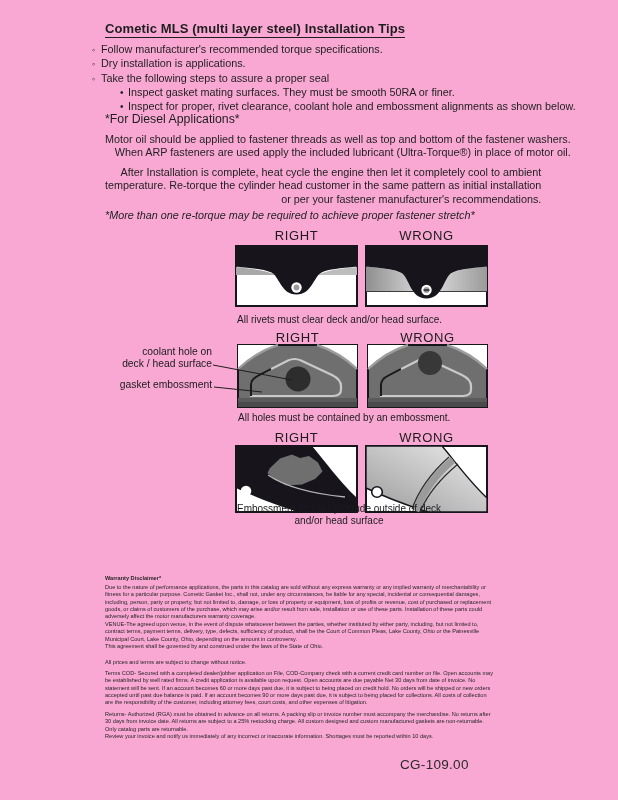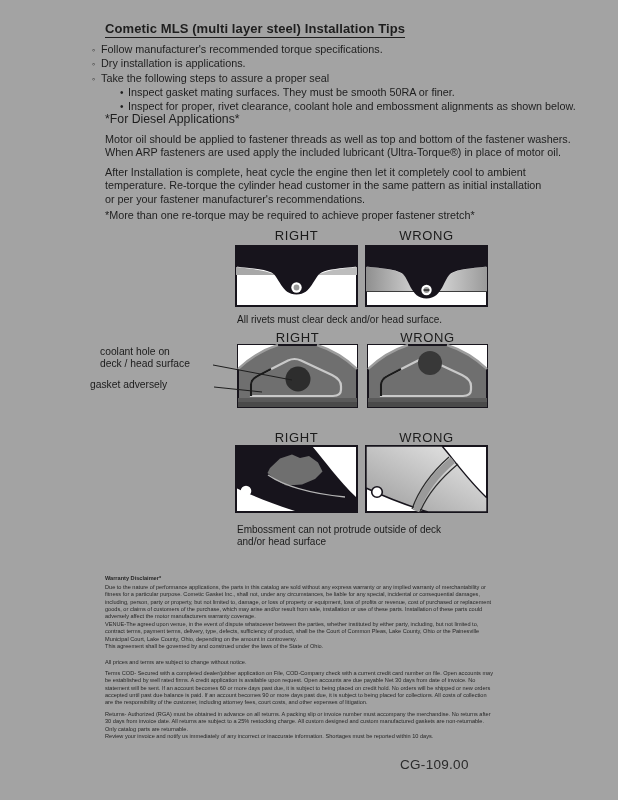--- a/index.html
+++ b/index.html
@@ -1,47 +1,47 @@
 <!DOCTYPE html>
 <html><head>
 <meta charset="utf-8">
 <style>
   html,body{margin:0;padding:0;background:#ffffff;}
   .page{
-    position:relative;width:618px;height:800px;background:#a3a3a3;
+    position:relative;width:618px;height:800px;background:#f9a8d4;
     font-family:"Liberation Sans", sans-serif;color:#1e1e1e;overflow:hidden;
   }
   
   .title{
     position:absolute;left:105px;top:21px;font-size:13px;font-weight:bold;
     letter-spacing:.1px;border-bottom:1.6px solid #1e1e1e;padding-bottom:1px;
     white-space:nowrap;
   }
   .tips{position:absolute;left:92px;top:43px;font-size:10.8px;line-height:13.4px;}
   .tip-row{white-space:nowrap;}
   .tip-row .marker{display:inline-block;width:9px;font-size:9px;}
   .tip-sub{margin-left:28px;}
   .tip-sub .marker{width:8px;font-size:10px;}
   
   .diesel-heading{position:absolute;left:105px;top:112px;font-size:12.3px;font-weight:normal;white-space:nowrap;}
   .para{position:absolute;left:105px;font-size:10.8px;line-height:13.4px;}
-  .para div{white-space:nowrap;}
-  .p1{top:133px;} .p2{top:166px;} .p3{top:209px;}
+  .para div{white-space:nowrap;text-align:right;}
+  .p1{top:133px;} .p2{top:166px;} .p3{top:209px;font-style:italic;}
   
   .drow{position:absolute;left:0;width:499px;}
   .row1{top:228px;height:102px;} .row2{top:330px;height:100px;} .row3{top:430px;height:110px;}
   .rw-label{position:absolute;top:0;width:123px;text-align:center;font-size:13px;letter-spacing:.6px;color:#1b1b1b;white-space:nowrap;}
   .lbl-left{left:235px;} .lbl-right{left:365px;}
   .row2 .lbl-left{left:237px;width:121px;} .row2 .lbl-right{left:367px;width:121px;}
   .panel{position:absolute;display:block;}
   .caption{position:absolute;font-size:10px;line-height:11.6px;color:#1b1b1b;white-space:nowrap;}
   .row1 .caption{left:237px;top:86px;}
   .row2 .caption{left:238px;top:82px;}
-  .row3 .caption{left:237px;top:94px;}
-  .side-label{position:absolute;font-size:10.3px;line-height:11.6px;color:#1b1b1b;}
+  .row3 .caption{left:237px;top:73px;text-align:center;}
+  .side-label{position:absolute;text-align:right;font-size:10.3px;line-height:11.6px;color:#1b1b1b;}
   .coolant-label{left:100px;top:16px;width:112px;}
   .embossment-label{left:90px;top:49px;width:122px;}
   .leader{position:absolute;left:210px;top:25px;pointer-events:none;}
   
   .fp{position:absolute;left:105px;font-size:5.6px;line-height:7.3px;color:#262626;}
   .fp div{white-space:nowrap;}
   .fp-heading{top:575px;font-weight:bold;}
   .fp-p1{top:584px;} .fp-venue{top:621px;} .fp-prices{top:659px;}
   .fp-terms{top:670px;} .fp-returns{top:711px;} .fp-closing{top:726px;}
   
@@ -141,27 +141,28 @@
       <path d="M80,1 Q102,8 120,25" stroke="#9d9d9d" stroke-width="2.4" fill="none"></path>
       <path d="M14,52 L14,41 Q14,35 21.5,31.5 L51,16.5 Q57.5,13.5 64,16.5 L95,31 Q104,35.5 104,42 L104,45.5 Q104,52 96,52 Z" fill="none" stroke="#c9c9c9" stroke-width="2.2"></path>
       <path d="M14,52 L14,41 Q14,35 21.5,31.5 L34,25" fill="none" stroke="#1b1b1b" stroke-width="2.2"></path>
       <circle cx="63" cy="19" r="12" fill="#383838"></circle>
     </svg>
 
     <div class="side-label coolant-label">
       <div>coolant hole on</div>
       <div>deck / head surface</div>
     </div>
-    <div class="side-label embossment-label">gasket adversely</div>
+    <div class="side-label embossment-label">gasket embossment</div>
 
     <svg class="leader" width="90" height="45" viewBox="0 0 90 45">
       <line x1="3" y1="10" x2="82" y2="25" stroke="#1e1e1e" stroke-width="1"></line>
       <line x1="4" y1="32" x2="52" y2="37" stroke="#1e1e1e" stroke-width="1"></line>
     </svg>
 
+    <div class="caption">All holes must be contained by an embossment.</div>
   </div>
 
   <div class="drow row3">
     <div class="rw-label lbl-left">RIGHT</div>
     <div class="rw-label lbl-right">WRONG</div>
 
     <svg class="panel" style="left:235px;top:15px" width="123" height="68" viewBox="0 0 123 68">
       <rect x="1" y="1" width="121" height="66" fill="#ffffff" stroke="#17141c" stroke-width="2"></rect>
       <path d="M1,1 L77,1 C89,15 103,35 122,53 L122,67 L63,67 C41,60 19,51.5 1,43 Z" fill="#17141c"></path>
       <path d="M35,23 L45,13.5 L57,9.5 L65,13 L74,11 L83,17.5 L87.5,26.5 L80,34 L67,39.5 L51,40.5 L39.5,34 L32.5,28 Z" fill="#6f6f6f"></path>

